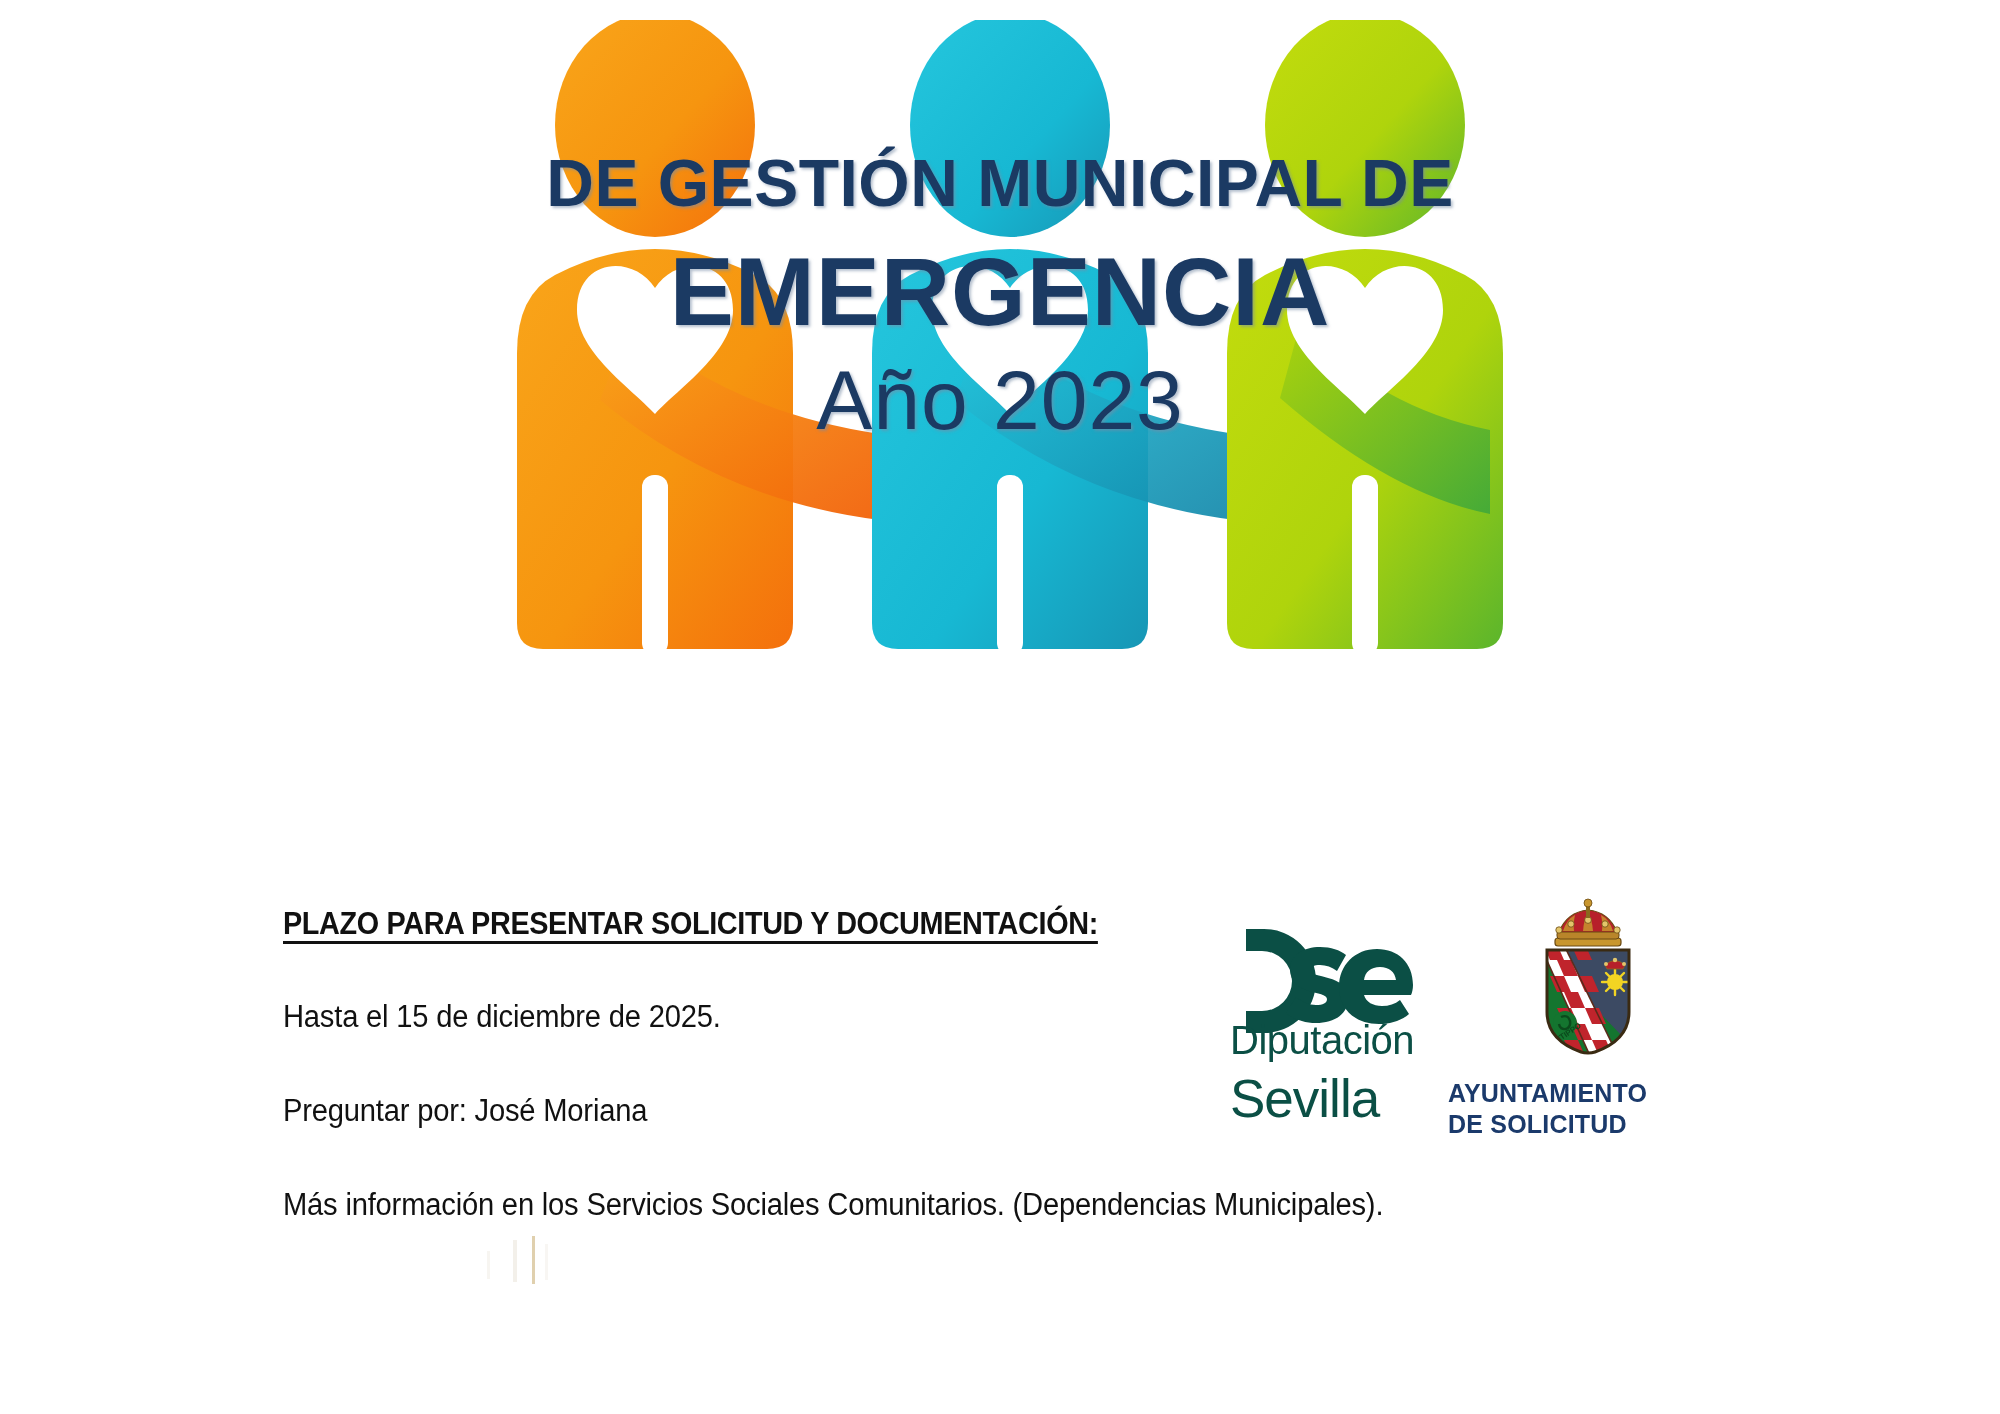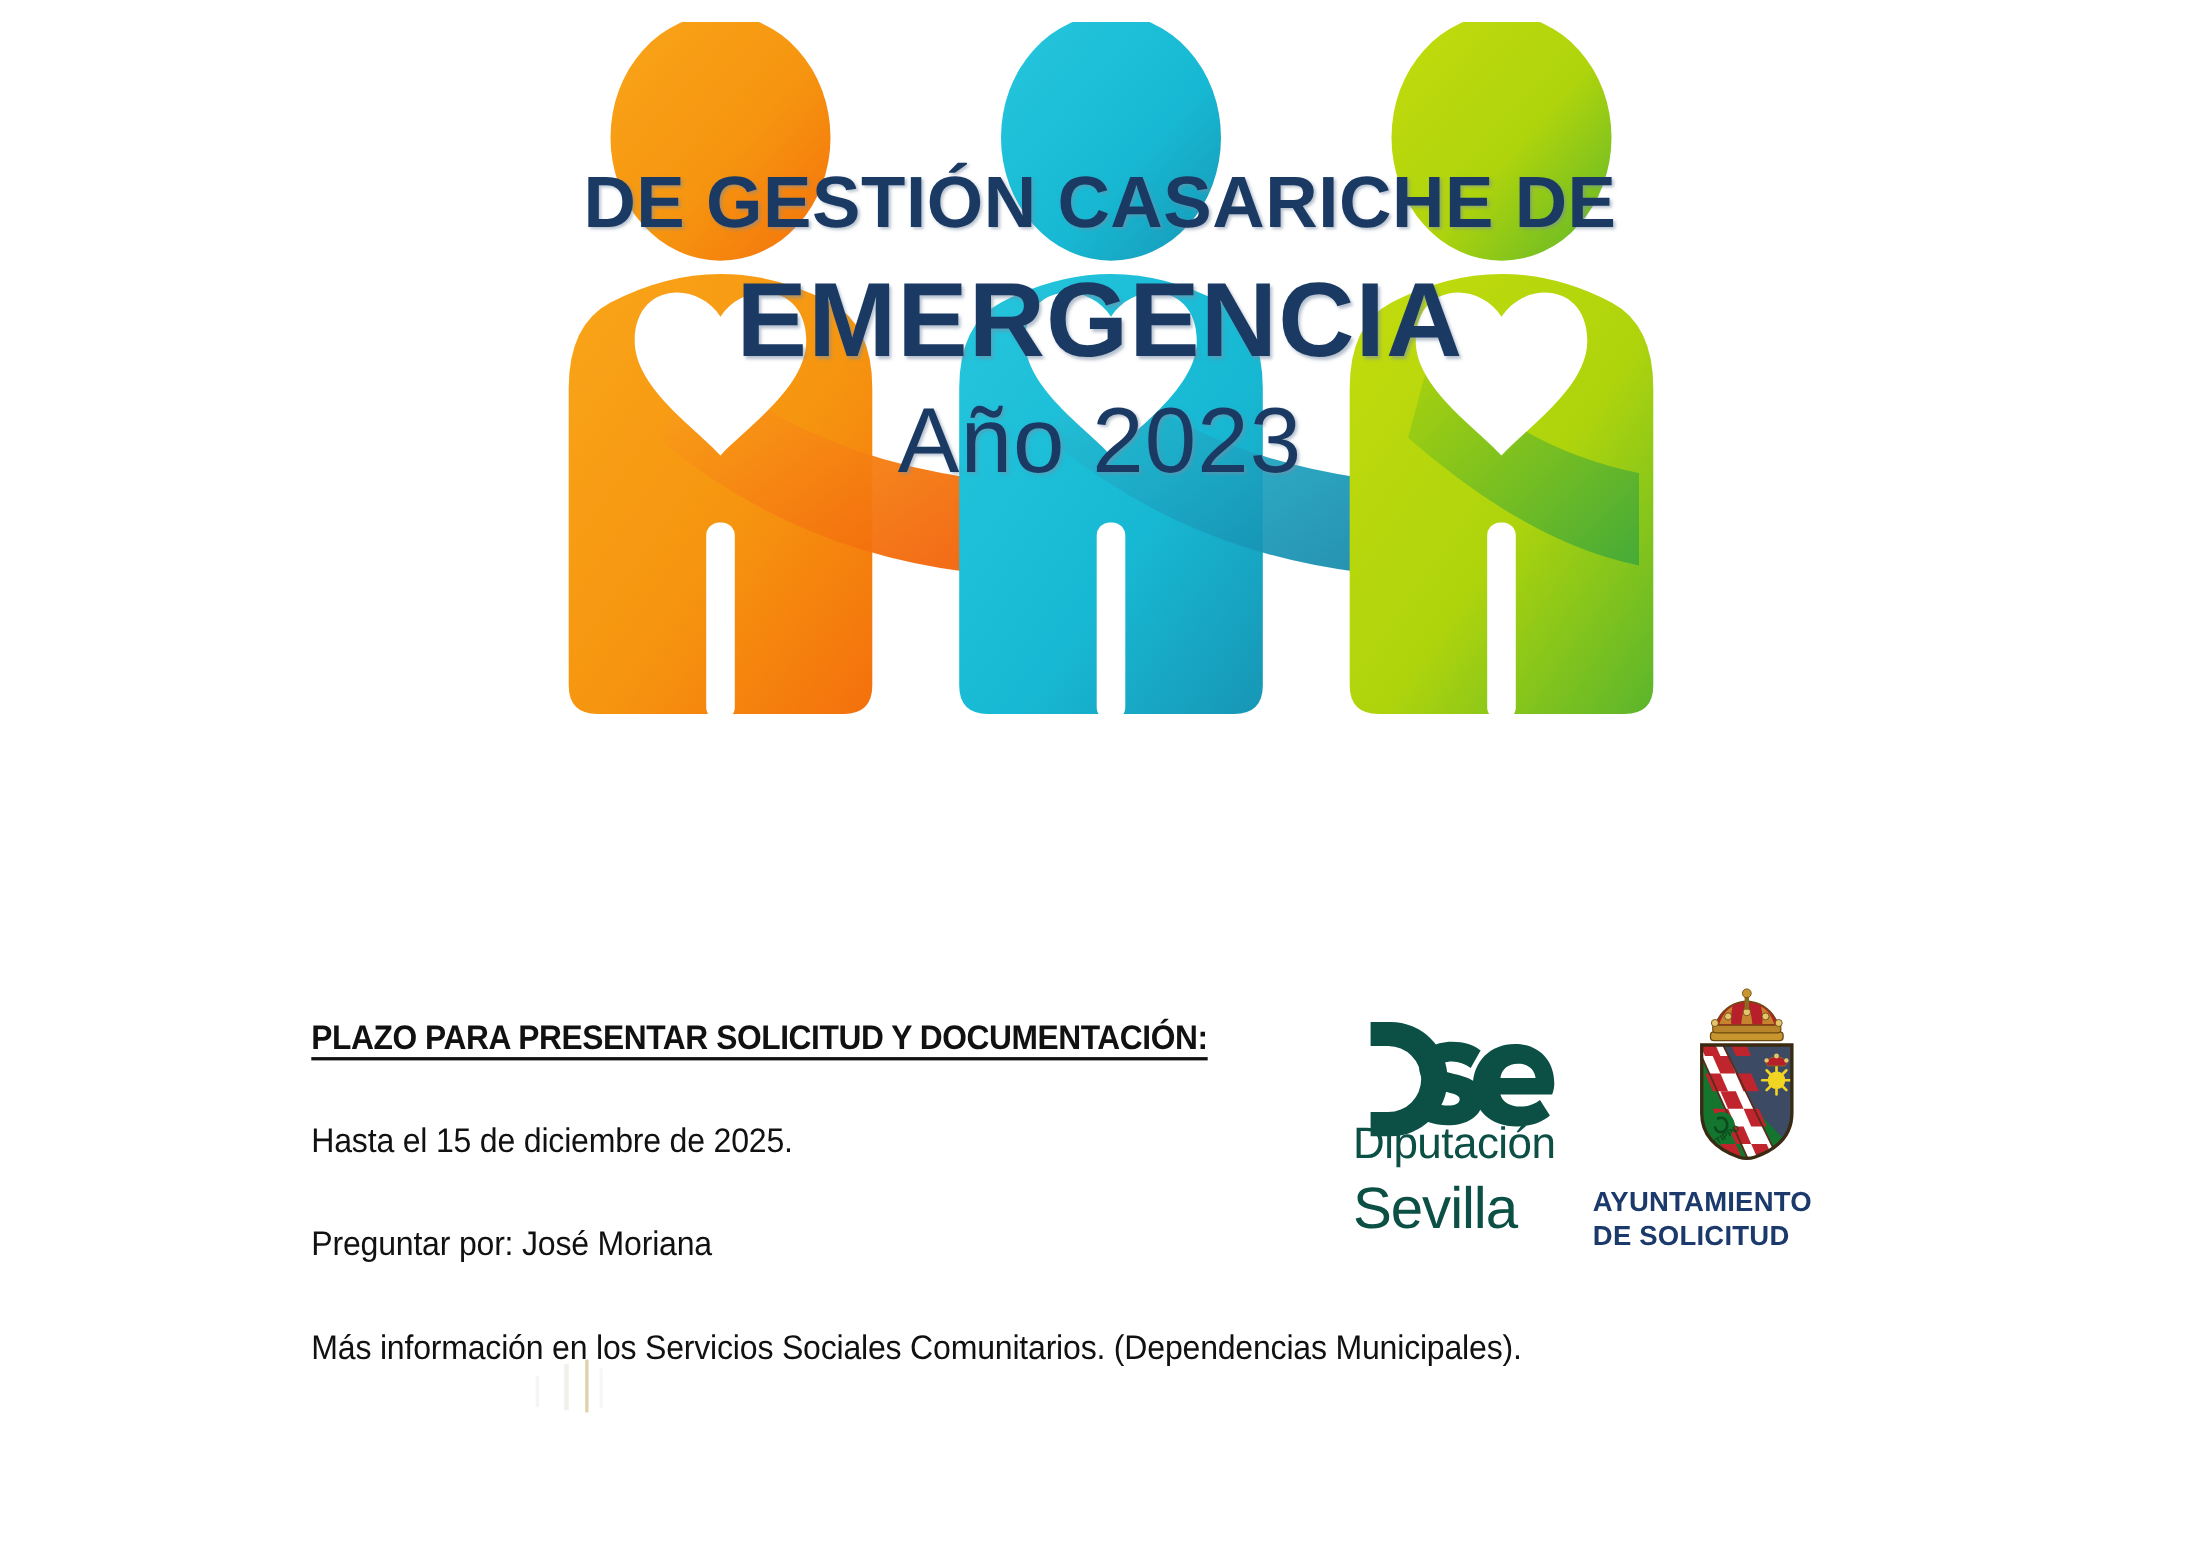--- a/index.html
+++ b/index.html
@@ -81,21 +81,21 @@
     position: absolute;
     left: 0;
     top: 890px;
     width: 2000px;
     height: 524px;
   }
 
   #info-text {
     position: absolute;
     left: 283px;
-    top: 36px;
+    top: 16px;
     width: 1110px;
     color: #111111;
   }
   .info-heading {
     font-size: 31px;
     font-weight: 700;
     letter-spacing: -0.4px;
     text-decoration: underline;
     text-underline-offset: 7px;
     text-decoration-thickness: 3px;
@@ -252,21 +252,21 @@
           <path d="M785 255 q100 -52 200 0 q38 20 38 78 l0 270 q0 26 -26 26 l-224 0 q-26 0 -26 -26 l0 -270 q0 -58 38 -78 z" fill="url(#gGreen)"></path>
           <rect x="872" y="455" width="26" height="180" rx="12" fill="#ffffff"></rect>
           <path d="M800 378 q110 96 210 116 l0 -84 q-110 -22 -190 -106 z" fill="url(#gGreenArm)" opacity="0.9"></path>
           <path d="M885 268 c-22 -34 -78 -30 -78 22 c0 42 54 78 78 104 c24 -26 78 -62 78 -104 c0 -52 -56 -56 -78 -22 z" fill="#ffffff"></path>
         </g>
       </g>
     </svg>
   </div>
 
   <div class="title-stack">
-    <span class="t-line t-gestion">DE GESTIÓN CASARICHE DE</span>
+    <span class="t-line t-gestion">DE GESTIÓN MUNICIPAL DE</span>
     <span class="t-line t-emergencia">EMERGENCIA</span>
     <span class="t-line t-ano">Año 2023</span>
   </div>
 </div>
 
 <div id="info">
   <div id="info-text">
     <p class="info-heading">PLAZO PARA PRESENTAR SOLICITUD Y DOCUMENTACIÓN:</p>
     <p class="info-line">Hasta el 15 de diciembre de 2025.</p>
     <p class="info-line">Preguntar por:  José Moriana</p>

